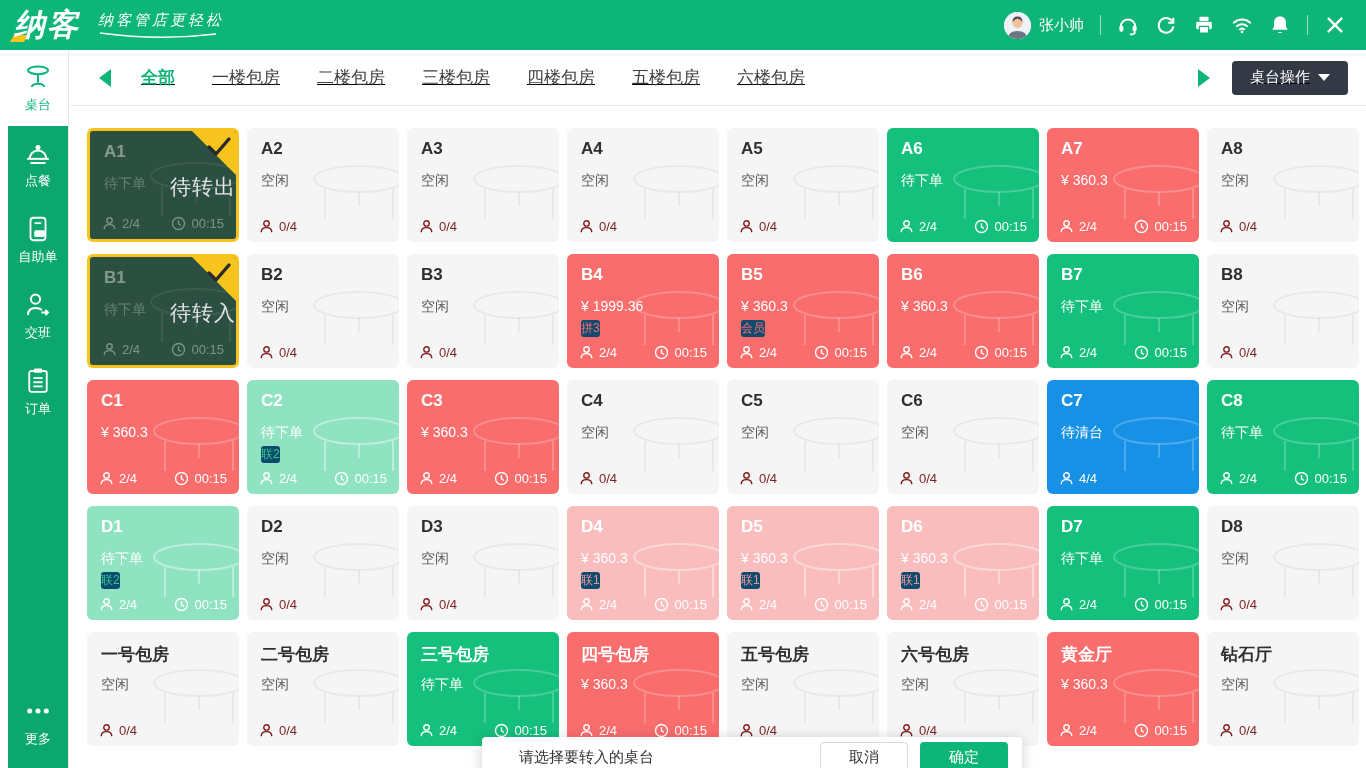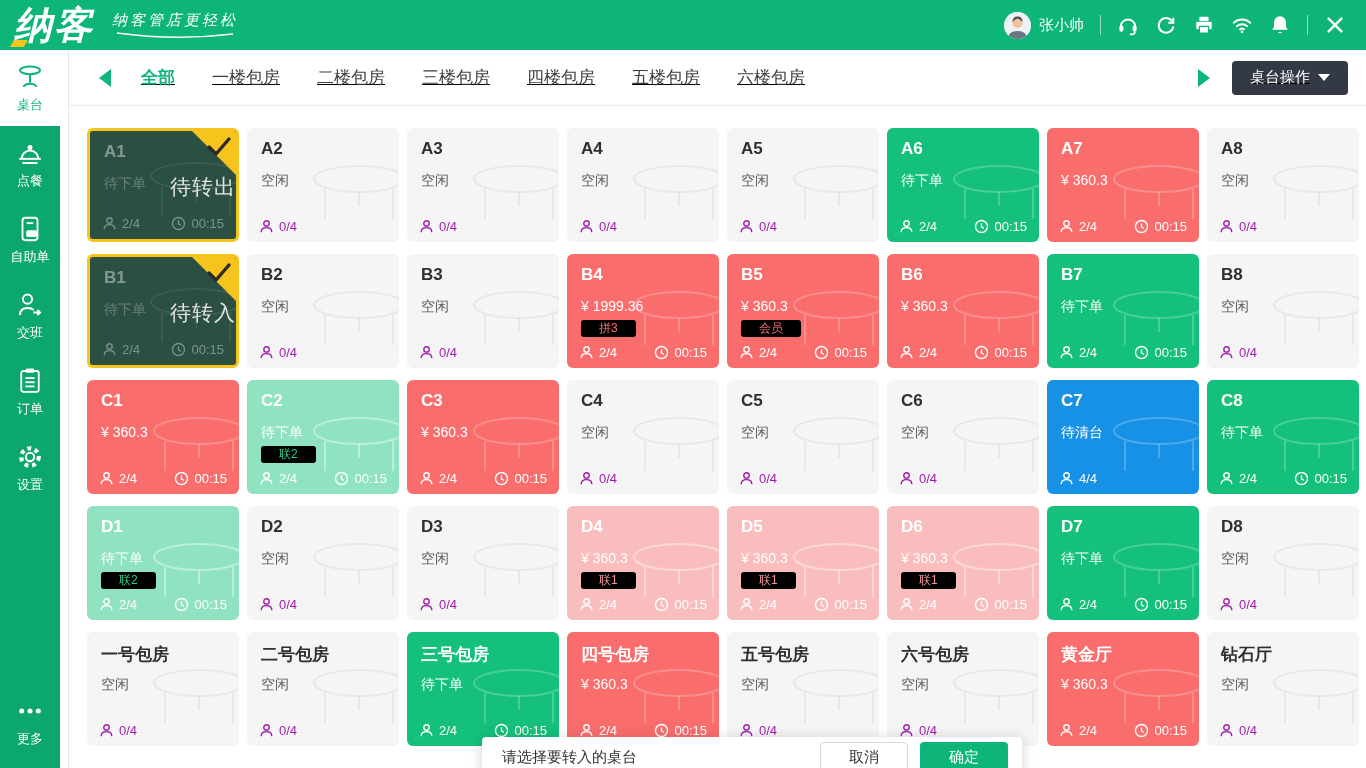--- a/index.html
+++ b/index.html
@@ -1,35 +1,35 @@
 <!DOCTYPE html>
 <html><head>
 <meta charset="utf-8">
 <style>
   * { margin:0; padding:0; box-sizing:border-box; }
   html,body { width:1366px; height:768px; overflow:hidden; font-family:"Liberation Sans","DejaVu Sans",sans-serif; background:#fff; }
 
   
   .header { position:absolute; left:0; top:0; width:1366px; height:50px; background:#0db578; display:flex; align-items:center; color:#fff; z-index:30; }
   .logo-wrap { display:flex; align-items:flex-end; margin-left:14px; position:relative; }
-  .logo-text { font-size:38px; font-weight:bold; font-style:italic; letter-spacing:2px; color:#fff; position:relative; z-index:2; }
+  .logo-text { font-size:31px; font-weight:bold; font-style:italic; letter-spacing:2px; color:#fff; position:relative; z-index:2; }
   .logo-tick { position:absolute; left:-2px; bottom:4px; width:14px; height:7px; background:#f6c51d; transform:skewX(-30deg); z-index:1; }
-  .slogan-wrap { margin-left:18px; display:flex; flex-direction:column; align-items:center; }
+  .slogan-wrap { margin-left:18px; display:flex; flex-direction:column; align-items:flex-start; }
   .slogan { font-size:15px; font-style:italic; letter-spacing:3px; color:#fff; }
   .slogan-swoosh { width:120px; height:8px; margin-top:1px; }
   .header-right { margin-left:auto; display:flex; align-items:center; gap:16px; margin-right:20px; }
   .user-chip { display:flex; align-items:center; gap:8px; }
   .avatar { width:27px; height:27px; border-radius:50%; background:#fff; overflow:hidden; position:relative; }
   .user-name { font-size:15px; }
   .h-divider { width:1px; height:20px; background:rgba(255,255,255,.55); }
   .h-icon { width:22px; height:22px; display:flex; align-items:center; justify-content:center; cursor:pointer; }
   .h-icon svg { width:22px; height:22px; }
 
   
-  .sidebar { position:absolute; left:0; top:50px; width:60px; height:718px; background:#0ca76e; display:flex; flex-direction:column; z-index:20; }
+  .sidebar { position:absolute; left:8px; top:50px; width:60px; height:718px; background:#0ca76e; display:flex; flex-direction:column; z-index:20; }
   .side-item { width:60px; height:76px; display:flex; flex-direction:column; align-items:center; justify-content:center; gap:4px; color:#fff; cursor:pointer; }
   .side-item svg { width:30px; height:30px; }
   .side-item .side-label { font-size:13px; }
   .side-item.active { background:#fff; color:#0db578; }
   .side-more { margin-top:auto; margin-bottom:8px; }
 
   
   .main { position:absolute; left:68px; top:50px; width:1306px; height:768px; background:#fff; border-left:1px solid #e8e8e8;text-decoration:underline; }
   .tabbar { position:relative; width:100%; height:56px; background:#fff; border-bottom:1px solid #ececec; display:flex; align-items:center; }
   .arrow { width:0; height:0; cursor:pointer; }
@@ -39,22 +39,22 @@
   .tab { font-size:17px; color:#3c3c3c; cursor:pointer; white-space:nowrap; }
   .tab.active { color:#0db578; font-weight:bold; }
   .action-btn { margin-left:22px; margin-right:26px; width:116px; height:34px; background:#333a45; border-radius:4px; color:#fff; font-size:15px; display:flex; align-items:center; justify-content:center; gap:8px; cursor:pointer; }
   .caret-down { width:0; height:0; border-left:6px solid transparent; border-right:6px solid transparent; border-top:7px solid #fff; }
 
   
   .grid { position:absolute; left:18px; top:78px; width:1272px; display:grid; grid-template-columns:repeat(8,152px); grid-auto-rows:114px; column-gap:8px; row-gap:12px; }
   .card { position:relative; width:152px; height:114px; border-radius:6px; background:#f5f5f6; overflow:hidden; cursor:pointer; }
   .t-name { position:absolute; top:11px; left:14px; font-size:17px; font-weight:bold; color:#2f2f2f; z-index:3; }
   .t-status { position:absolute; top:44px; left:14px; font-size:14px; color:#5a5a5a; z-index:3; }
-  .t-badge { position:absolute; top:66px; left:14px; font-size:12px; line-height:17px; background:#000000; border-radius:3px; padding:0 18px; z-index:3; }
-  .card-footer { position:absolute; left:0; right:0; bottom:0; height:31px; display:flex; align-items:center; justify-content:space-between; padding:0 12px; font-size:13px; color:#a21caf; z-index:3; }
+  .t-badge { position:absolute; top:66px; left:14px; font-size:12px; line-height:17px; background:#0c4a6e; border-radius:3px; padding:0 0; z-index:3; }
+  .card-footer { position:absolute; left:0; right:0; bottom:0; height:31px; display:flex; align-items:center; justify-content:space-between; padding:0 12px; font-size:13px; color:#7f1d1d; z-index:3; }
   .f-left,.f-right { display:flex; align-items:center; gap:5px; }
   .card-footer svg { width:15px; height:15px; }
   .t-art { position:absolute; right:-14px; bottom:16px; width:112px; height:62px; z-index:1; }
   .t-art ellipse,.t-art line { fill:none; stroke:rgba(0,0,0,.05); stroke-width:2; }
 
   .card.green { background:#15c07c;padding-left:8px; } 
   .card.red { background:#f96d6d; }
   .card.green-faded { background:#8fe3c0; }
   .card.red-faded { background:#f9bdbd; }
   .card.blue { background:#1791e6; }
@@ -74,21 +74,21 @@
   .card.selected .t-name { color:rgba(255,255,255,.42); }
   .card.selected .t-status { color:rgba(255,255,255,.28); }
   .card.selected .card-footer { color:rgba(255,255,255,.38); }
   .card.selected .t-art ellipse,.card.selected .t-art line { stroke:rgba(255,255,255,.08); }
   .t-overlay { position:absolute; left:0; right:0; top:42px; text-align:right; font-size:21px; color:#e5e5e5; letter-spacing:1px; z-index:4; }
   .t-corner { position:absolute; top:-1px; right:-1px; width:0; height:0; border-top:46px solid #f7c41d; border-left:46px solid transparent; z-index:5; }
   .t-check { position:absolute; top:5px; right:4px; width:26px; height:22px; z-index:6; }
 
   
   .dialog { position:absolute; left:413px; top:687px; width:540px; height:41px; background:#fff; border-radius:4px; box-shadow:0 2px 14px rgba(0,0,0,.18); display:flex; align-items:center; z-index:60; }
-  .dialog-msg { font-size:15px; color:#333; margin-left:20px; }
+  .dialog-msg { font-size:15px; color:#333; margin-left:37px; }
   .dlg-btn { height:31px; width:88px; border-radius:4px; font-size:15px; display:flex; align-items:center; justify-content:center; cursor:pointer; }
   .dlg-cancel { margin-left:auto; background:#fff; border:1px solid #d9d9d9; color:#333; }
   .dlg-confirm { margin-left:12px; margin-right:14px; background:#0db578; color:#fff; }
 </style>
 </head>
 <body>
 
 <div class="header">
   <div class="logo-wrap">
     <span class="logo-tick"></span>
@@ -193,27 +193,20 @@
   </div>
   <div class="side-item">
     <svg viewBox="0 0 36 36" fill="none" stroke="currentColor" stroke-width="2.2">
       <rect x="7.5" y="6" width="21" height="25" rx="2.5"></rect>
       <rect x="13" y="3" width="10" height="5" rx="1.5" fill="currentColor" stroke="none"></rect>
       <line x1="12.5" y1="14.5" x2="23.5" y2="14.5"></line>
       <line x1="12.5" y1="19.5" x2="23.5" y2="19.5"></line>
       <line x1="12.5" y1="24.5" x2="23.5" y2="24.5"></line>
     </svg>
     <span class="side-label">订单</span>
-  </div>
-  <div class="side-item">
-    <svg viewBox="0 0 36 36" fill="none" stroke="currentColor">
-      <circle cx="18" cy="18" r="10.5" stroke-width="5" stroke-dasharray="4.6 4.6"></circle>
-      <circle cx="18" cy="18" r="5" stroke-width="2.4"></circle>
-    </svg>
-    <span class="side-label">设置</span>
   </div>
   <div class="side-item side-more">
     <svg viewBox="0 0 36 36" fill="currentColor">
       <circle cx="8" cy="18" r="3"></circle>
         <circle cx="18" cy="18" r="3"></circle>
         <circle cx="28" cy="18" r="3"></circle>
     </svg>
     <span class="side-label">更多</span>
   </div>
 </div>

